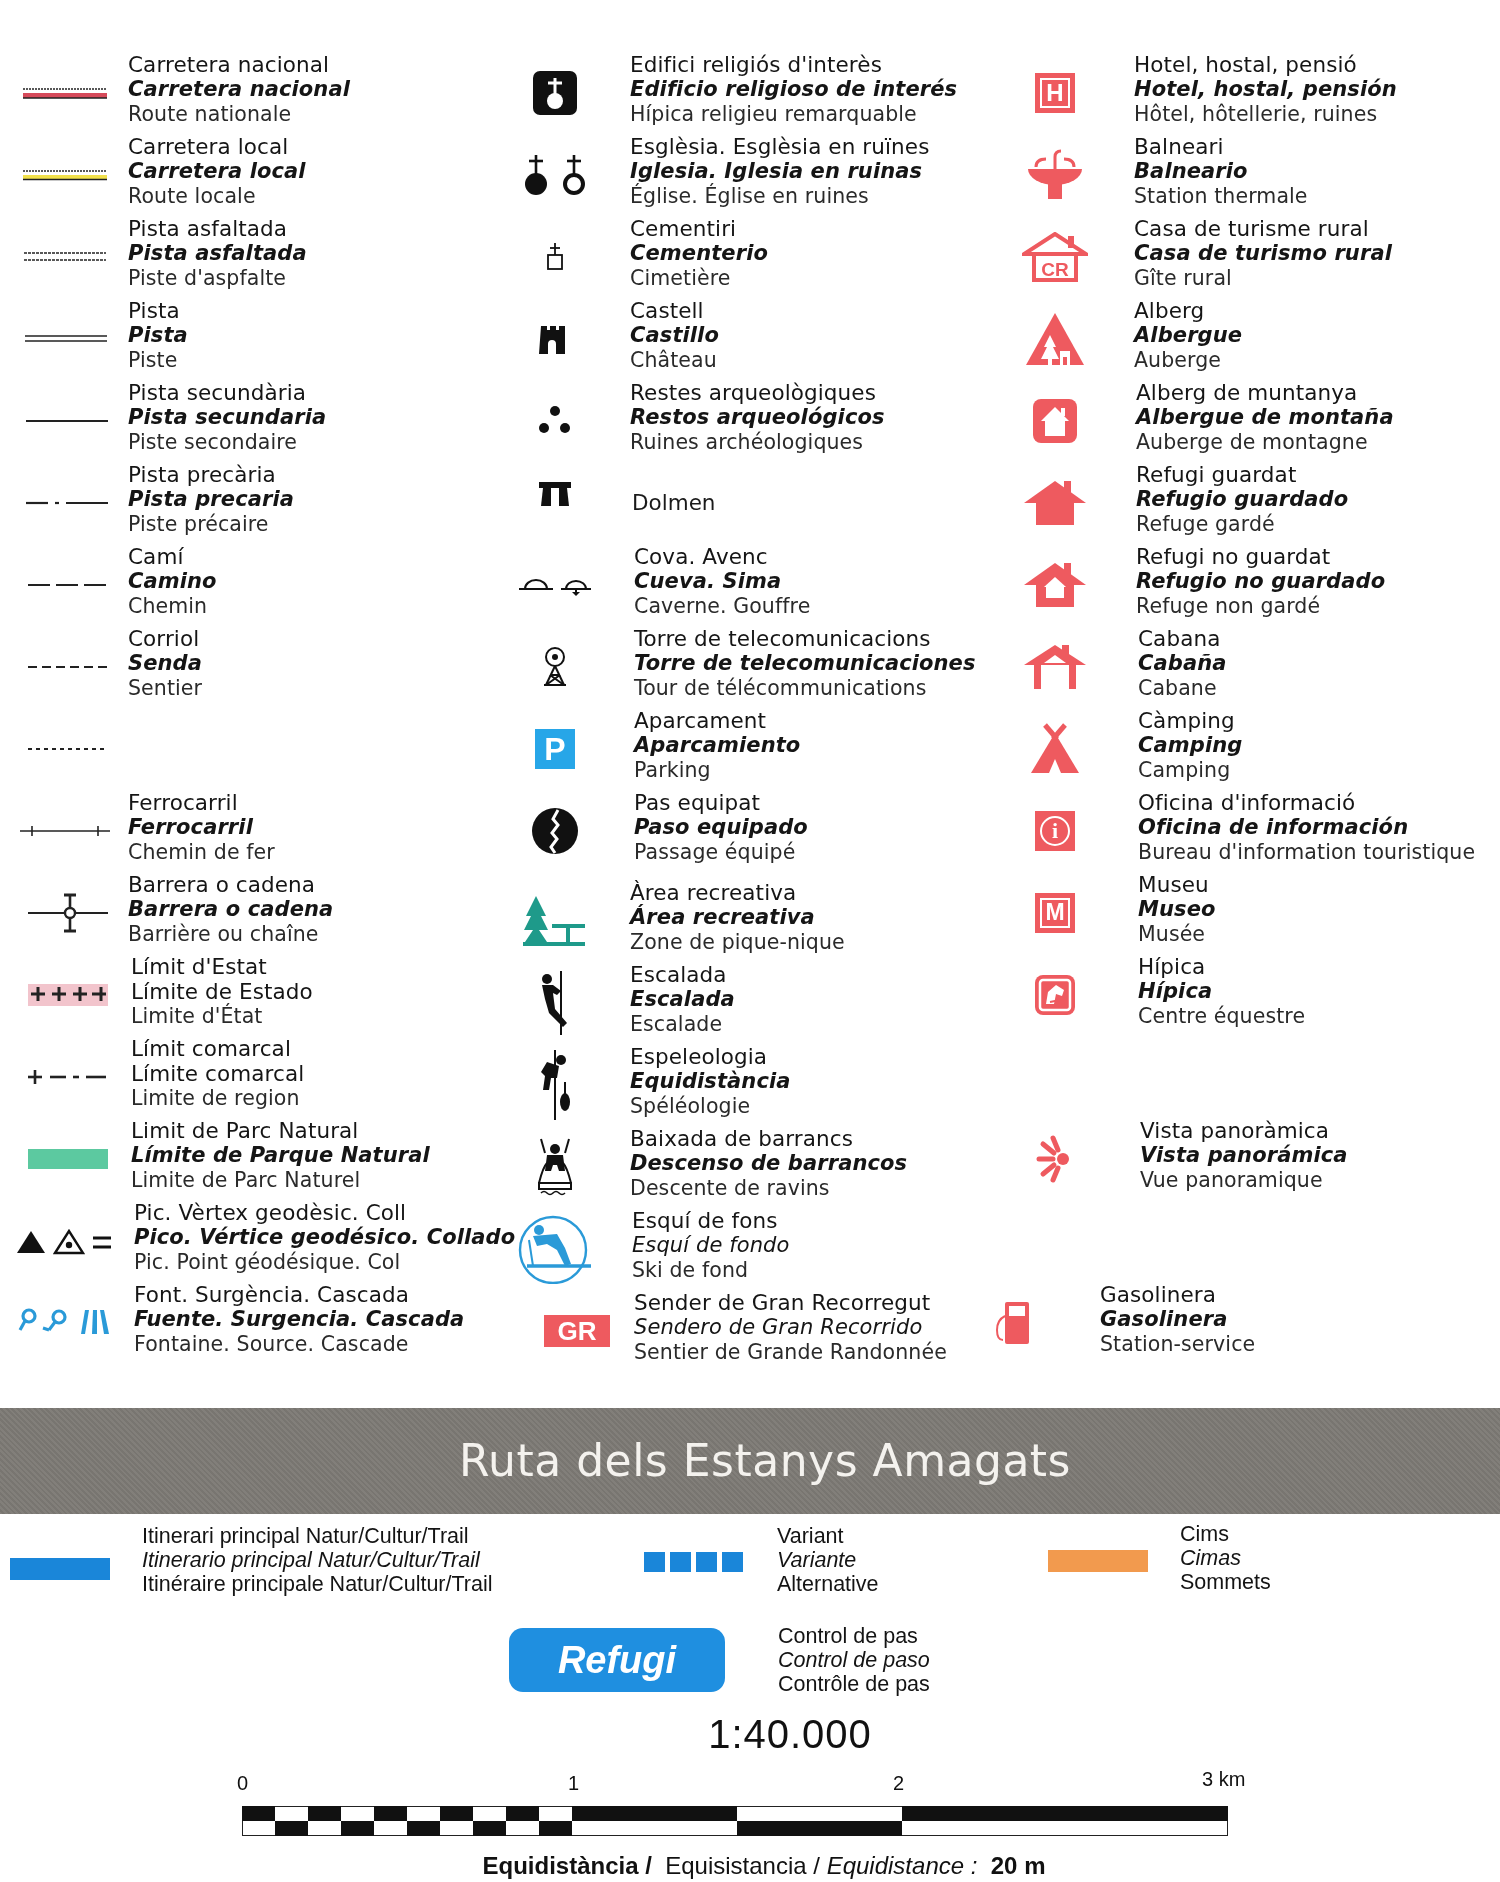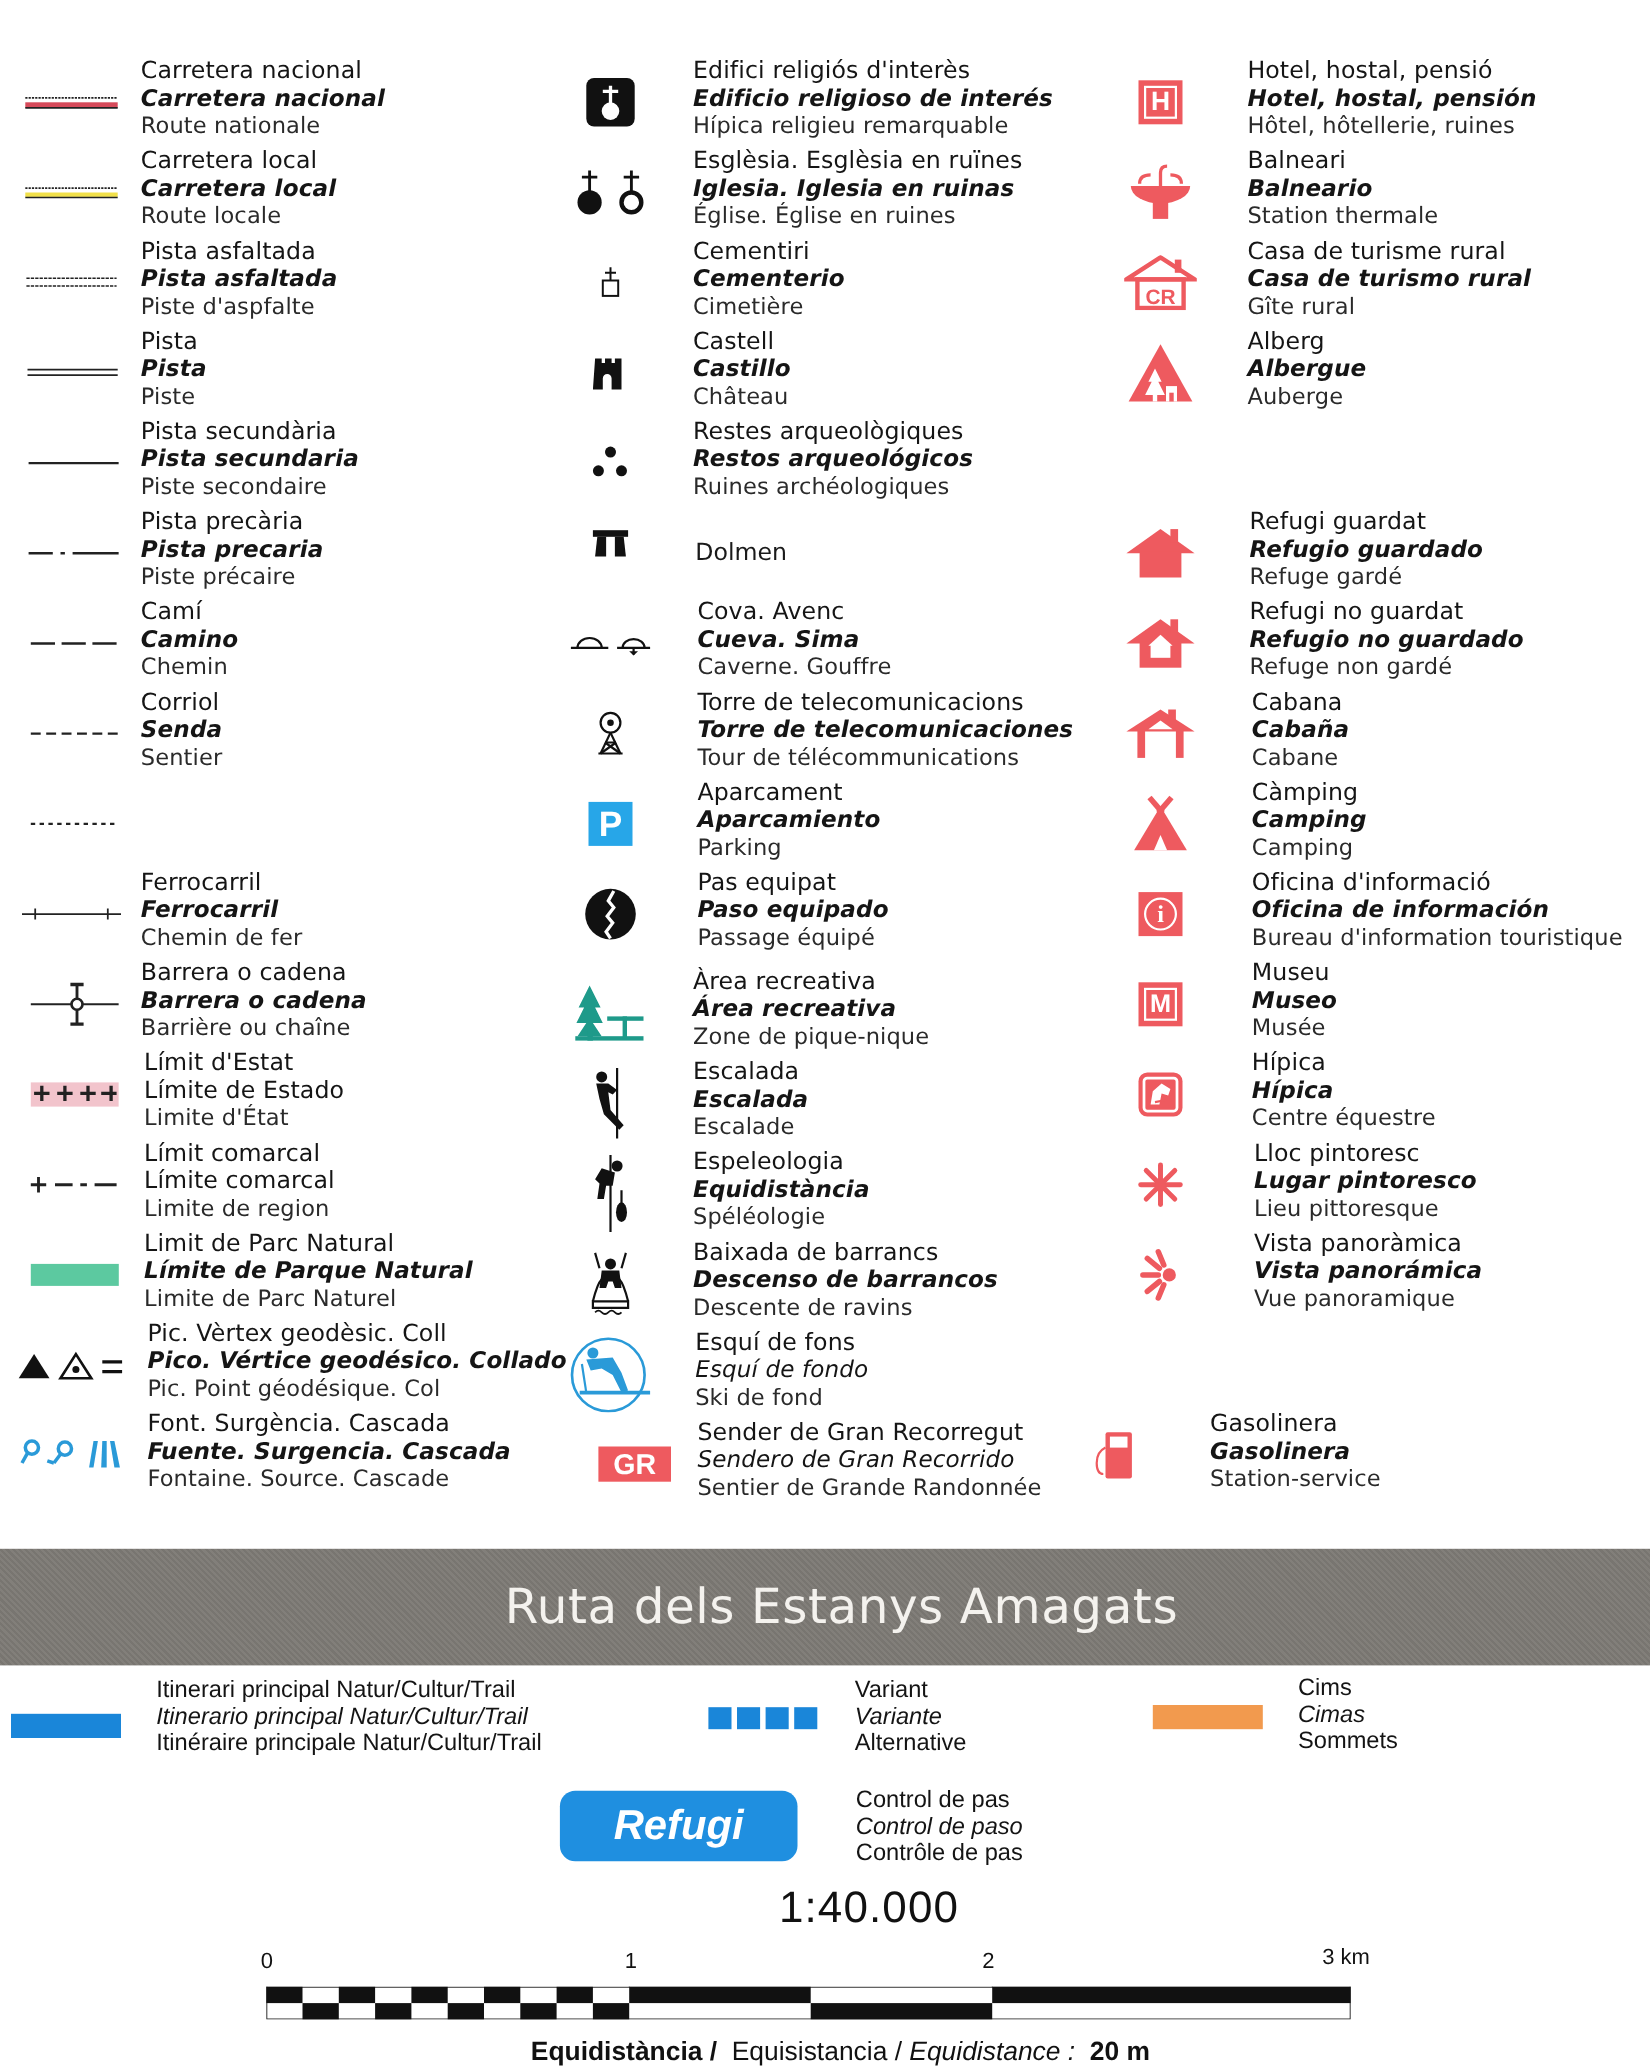--- a/index.html
+++ b/index.html
@@ -605,20 +605,35 @@
           <rect x="39" y="46" width="4" height="8" fill="#ee5a5f"></rect>
         </svg>
     </div>
     <div class="txt" style="left:134px">
       <span class="l1">Alberg</span>
       <span class="l2">Albergue</span>
       <span class="l3">Auberge</span>
     </div>
   </div>
 
+  <div class="item" style="left:1000px;top:380px;width:500px">
+    <div class="sym">
+      <svg width="48" height="48">
+          <rect x="2" y="2" width="44" height="44" rx="8" fill="#ee5a5f"></rect>
+          <polygon points="24,10 10,24 38,24" fill="#fff"></polygon>
+          <rect x="14" y="23" width="20" height="16" fill="#fff"></rect>
+          <rect x="30" y="11" width="4" height="8" fill="#fff"></rect>
+        </svg>
+    </div>
+    <div class="txt" style="left:136px">
+      <span class="l1">Alberg de muntanya</span>
+      <span class="l2">Albergue de montaña</span>
+      <span class="l3">Auberge de montagne</span>
+    </div>
+  </div>
 
   <div class="item" style="left:1000px;top:462px;width:500px">
     <div class="sym">
       <svg width="66" height="48">
           <polygon points="33,2 2,24 64,24" fill="#ee5a5f"></polygon>
           <rect x="14" y="22" width="38" height="24" fill="#ee5a5f"></rect>
           <rect x="42" y="2" width="7" height="12" fill="#ee5a5f"></rect>
         </svg>
     </div>
     <div class="txt" style="left:136px">
@@ -713,38 +728,20 @@
           <path d="M16 28 L26 26" stroke="#ee5a5f" stroke-width="2"></path>
         </svg>
     </div>
     <div class="txt" style="left:138px">
       <span class="l1">Hípica</span>
       <span class="l2">Hípica</span>
       <span class="l3">Centre équestre</span>
     </div>
   </div>
 
-  <div class="item" style="left:1000px;top:1036px;width:500px">
-    <div class="sym">
-      <svg width="44" height="44">
-          <g stroke="#ee5a5f" stroke-width="4.5" stroke-linecap="round">
-            <line x1="22" y1="4" x2="22" y2="40"></line>
-            <line x1="4" y1="22" x2="40" y2="22"></line>
-            <line x1="9" y1="9" x2="35" y2="35"></line>
-            <line x1="35" y1="9" x2="9" y2="35"></line>
-          </g>
-          <circle cx="22" cy="22" r="5" fill="#ee5a5f"></circle>
-        </svg>
-    </div>
-    <div class="txt" style="left:140px">
-      <span class="l1">Lloc pintoresc</span>
-      <span class="l2">Lugar pintoresco</span>
-      <span class="l3">Lieu pittoresque</span>
-    </div>
-  </div>
 
   <div class="item" style="left:1000px;top:1118px;width:500px">
     <div class="sym">
       <svg width="44" height="50">
           <circle cx="30" cy="25" r="6" fill="#ee5a5f"></circle>
           <g stroke="#ee5a5f" stroke-width="5" stroke-linecap="round">
             <line x1="20" y1="25" x2="6" y2="25"></line>
             <line x1="21" y1="19" x2="10" y2="10"></line>
             <line x1="21" y1="31" x2="10" y2="40"></line>
             <line x1="25" y1="16" x2="20" y2="4"></line>

